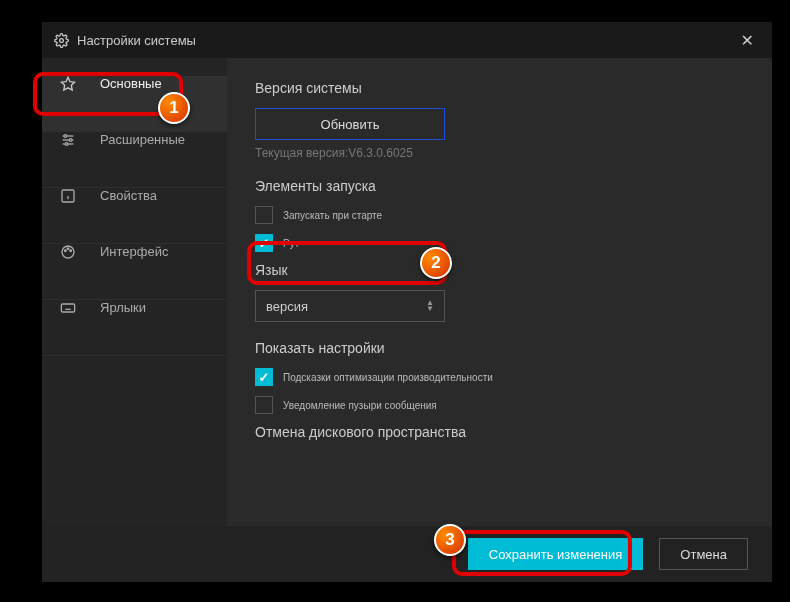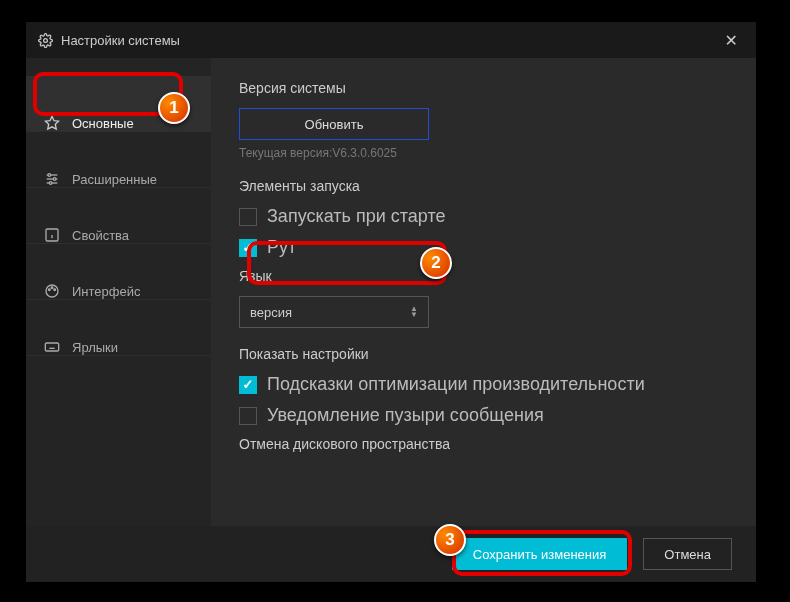--- a/index.html
+++ b/index.html
@@ -1,32 +1,32 @@
 <!DOCTYPE html>
 <html><head>
 <meta charset="utf-8">
 <style>
 * { margin: 0; padding: 0; box-sizing: border-box; font-family: -apple-system, "Segoe UI", Arial, sans-serif; }
 body { background: #000; width: 790px; height: 602px; position: relative; overflow: hidden; }
-.window { position: absolute; left: 26px; top: 22px; width: 730px; height: 560px; background: #2a2a2a; display: flex; flex-direction: column; }
+.window { position: absolute; left: 42px; top: 22px; width: 730px; height: 560px; background: #2a2a2a; display: flex; flex-direction: column; }
 .titlebar { height: 36px; background: #1a1a1a; display: flex; align-items: center; padding: 0 12px; color: #ccc; font-size: 13px; }
 .titlebar svg { margin-right: 8px; }
 .titlebar .spacer { flex: 1; }
 .close-btn { color: #ccc; font-size: 16px; cursor: pointer; padding: 0 6px; }
 .body { flex: 1; display: flex; overflow: hidden; }
 .sidebar { width: 185px; background: #242424; padding-top: 18px; }
-.side-item { display: flex; align-items: flex-end; height: 56px; padding: 0 18px; color: #aaa; font-size: 13px; cursor: pointer; border-bottom: 1px solid #2e2e2e; }
+.side-item { display: flex; align-items: flex-start; height: 56px; padding: 0 18px; color: #aaa; font-size: 13px; cursor: pointer; border-bottom: 1px solid #2e2e2e; gap: 12px; }
 .side-item svg { margin-right: 12px; flex-shrink: 0; }
 .side-item.active { background: #303030; color: #eee; }
 .content { flex: 1; padding: 22px 40px 10px 28px; color: #ddd; overflow-y: auto; }
 .section-title { font-size: 14px; color: #ccc; margin-bottom: 12px; margin-top: 8px; }
 .section-title:first-child { margin-top: 0; }
 .upd-btn { width: 190px; height: 32px; background: transparent; border: 1px solid #1d4ed8; color: #ddd; font-size: 13px; cursor: pointer; display: block; }
 .version-txt { font-size: 12px; color: #777; margin-top: 6px; margin-bottom: 18px; }
-.cb-row { display: flex; align-items: center; margin: 10px 0; font-size: 18px; color: #bbb; }
+.cb-row { display: flex; align-items: center; margin: 10px 0; font-size: 10px; color: #bbb; }
 .cb { width: 18px; height: 18px; border: 1px solid #555; margin-right: 10px; display: flex; align-items: center; justify-content: center; cursor: pointer; }
 .cb.checked { background: #00bcd4; border-color: #00bcd4; }
 .cb.checked::after { content: "✓"; color: #fff; font-size: 13px; font-weight: bold; }
 .select { width: 190px; height: 32px; border: 1px solid #555; display: flex; align-items: center; justify-content: space-between; padding: 0 10px; font-size: 13px; color: #ccc; margin-bottom: 18px; cursor: pointer; }
 .select .arrows { display: flex; flex-direction: column; line-height: 6px; font-size: 8px; color: #999; }
 .footer { height: 56px; background: #222; display: flex; align-items: center; justify-content: flex-end; padding: 0 24px; gap: 16px; }
 .btn { height: 32px; padding: 0 20px; font-size: 13px; border: 1px solid #555; background: transparent; color: #ddd; cursor: pointer; text-align: right; }
 .btn.primary { background: #00bcd4; border-color: #00bcd4; color: #fff; }
 .callout { position: absolute; border: 4px solid #e10000; border-radius: 10px; pointer-events: none; }
 .badge { position: absolute; width: 32px; height: 32px; border-radius: 50%; background: radial-gradient(circle at 30% 30%, #ff8a00, #d62d00); border: 2px solid #fff; color: #fff; font-weight: bold; font-size: 17px; display: flex; align-items: center; justify-content: center; box-shadow: 0 2px 4px rgba(0,0,0,0.6); pointer-events: none; }

